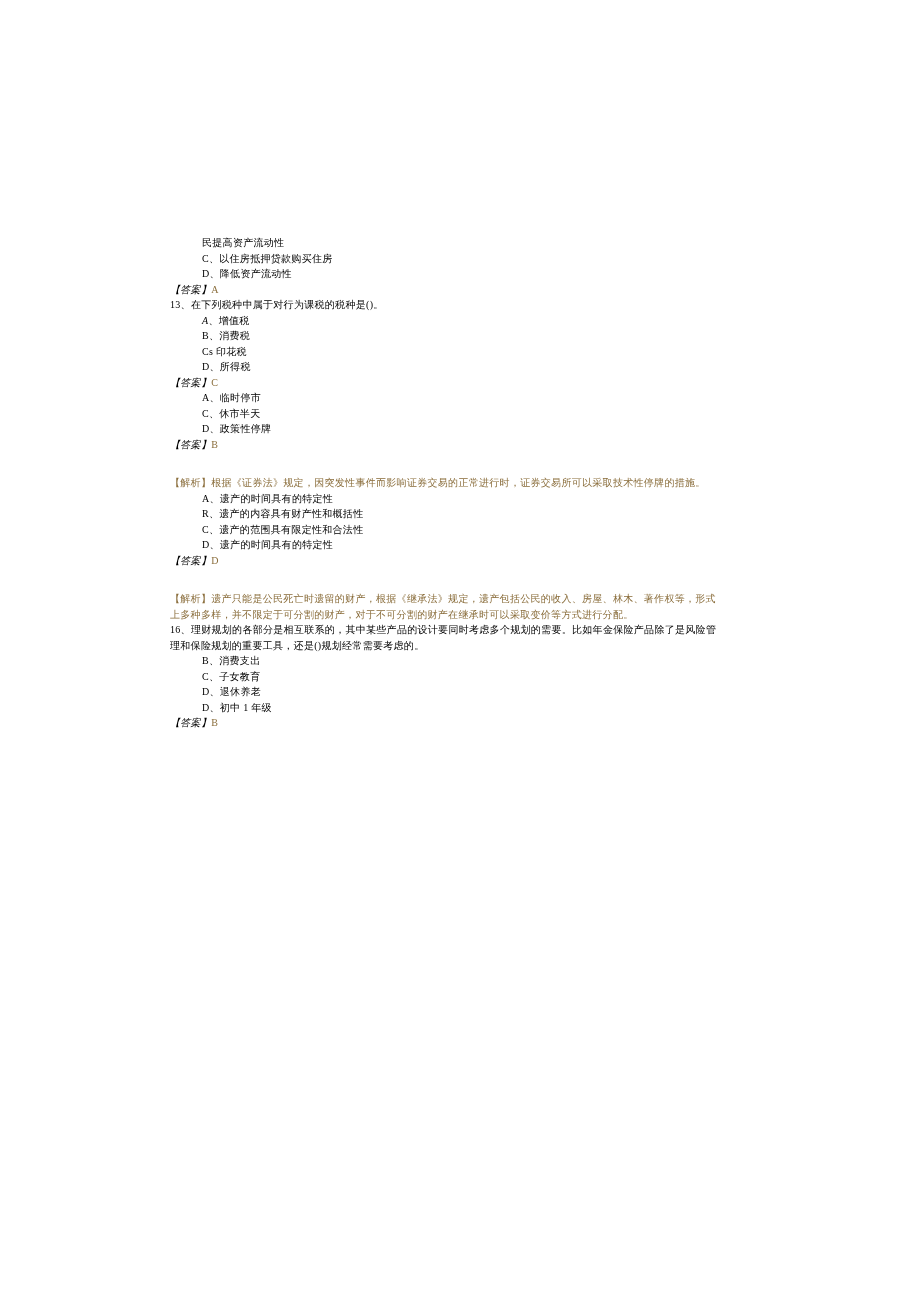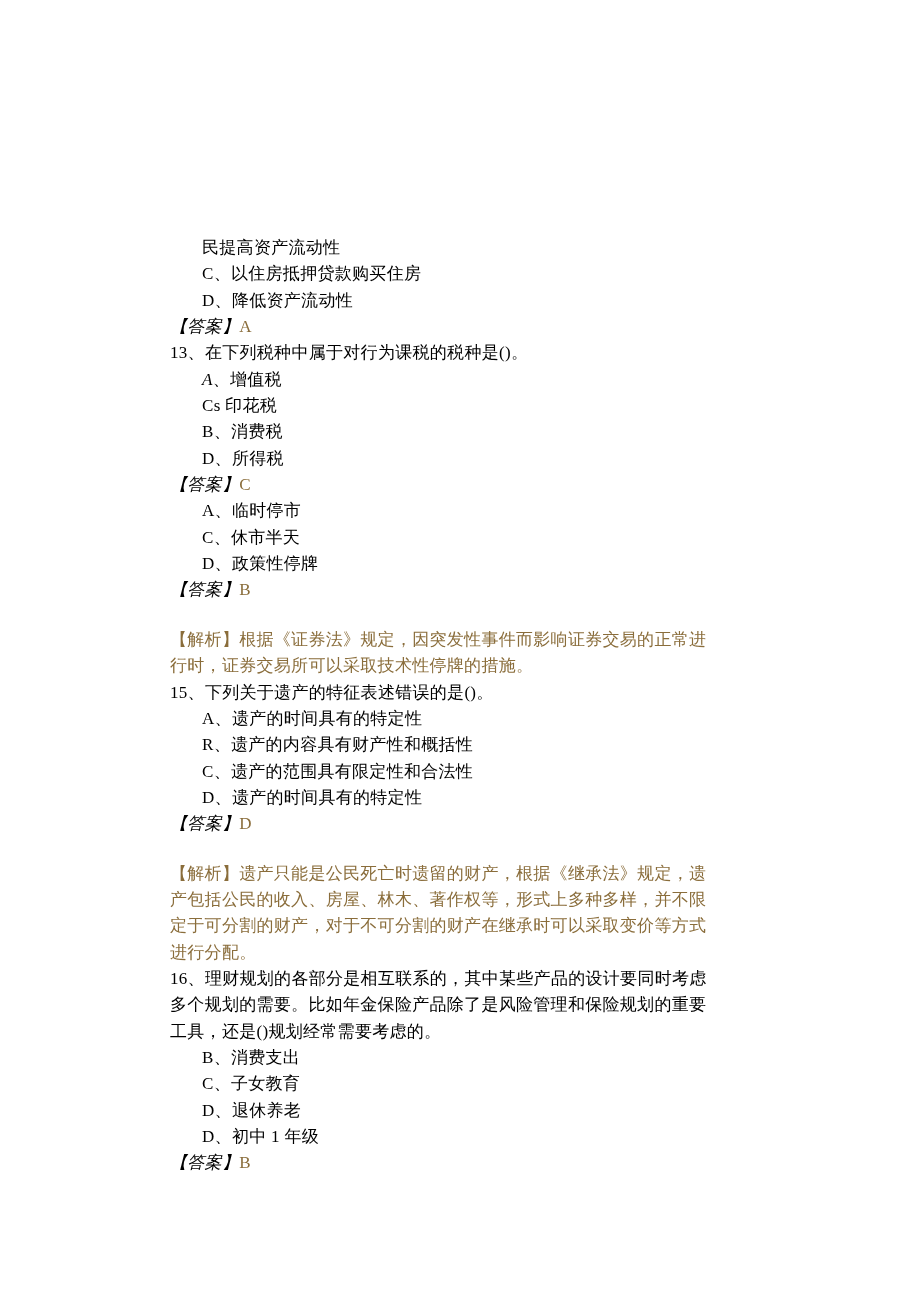--- a/index.html
+++ b/index.html
@@ -7,21 +7,21 @@
     padding: 0;
     width: 920px;
     background: #ffffff;
   }
   .page {
     width: 892px;
     min-height: 1301px;
     padding: 235px 170px 110px 170px;
     box-sizing: border-box;
     font-family: "SimSun", "宋体", serif;
-    font-size: 17px;
+    font-size: 10px;
     line-height: 1.55;
     color: #000000;
     letter-spacing: 0.3px;
   }
   .indent-1 { padding-left: 32px; }
   .indent-2 { padding-left: 32px; }
   .row {
     display: block;
   }
   .ans-label { display: inline; font-style: italic; }
@@ -35,38 +35,37 @@
 
 <div class="row indent-1">民提高资产流动性</div>
 <div class="row indent-1">C、以住房抵押贷款购买住房</div>
 <div class="row indent-1">D、降低资产流动性</div>
 <div class="row">
   <span class="ans-label">【答案】</span><span class="ans-val">A</span>
 </div>
 
 <div class="row">13、在下列税种中属于对行为课税的税种是()。</div>
 <div class="row indent-2"><span class="f-italic-A">A</span><span>、增值税</span></div>
+<div class="row indent-2">B、消费税</div>
 <div class="row indent-2">Cs 印花税</div>
-<div class="row indent-2">B、消费税</div>
 <div class="row indent-2">D、所得税</div>
 <div class="row">
   <span class="ans-label">【答案】</span><span class="ans-val">C</span>
 </div>
 
 <div class="row indent-2">A、临时停市</div>
 <div class="row indent-2">C、休市半天</div>
 <div class="row indent-2">D、政策性停牌</div>
 <div class="row">
   <span class="ans-label">【答案】</span><span class="ans-val">B</span>
 </div>
 <div class="row explain">
   <span>【解析】</span><span>根据《证券法》规定，因突发性事件而影响证券交易的正常进行时，证券交易所可以采取技术性停牌的措施。</span>
 </div>
 
-<div class="row">15、下列关于遗产的特征表述错误的是()。</div>
 <div class="row indent-2">A、遗产的时间具有的特定性</div>
 <div class="row indent-2">R、遗产的内容具有财产性和概括性</div>
 <div class="row indent-2">C、遗产的范围具有限定性和合法性</div>
 <div class="row indent-2">D、遗产的时间具有的特定性</div>
 <div class="row">
   <span class="ans-label">【答案】</span><span class="ans-val">D</span>
 </div>
 <div class="row explain">
   <span>【解析】</span><span>遗产只能是公民死亡时遗留的财产，根据《继承法》规定，遗产包括公民的收入、房屋、林木、著作权等，形式上多种多样，并不限定于可分割的财产，对于不可分割的财产在继承时可以采取变价等方式进行分配。</span>
 </div>

